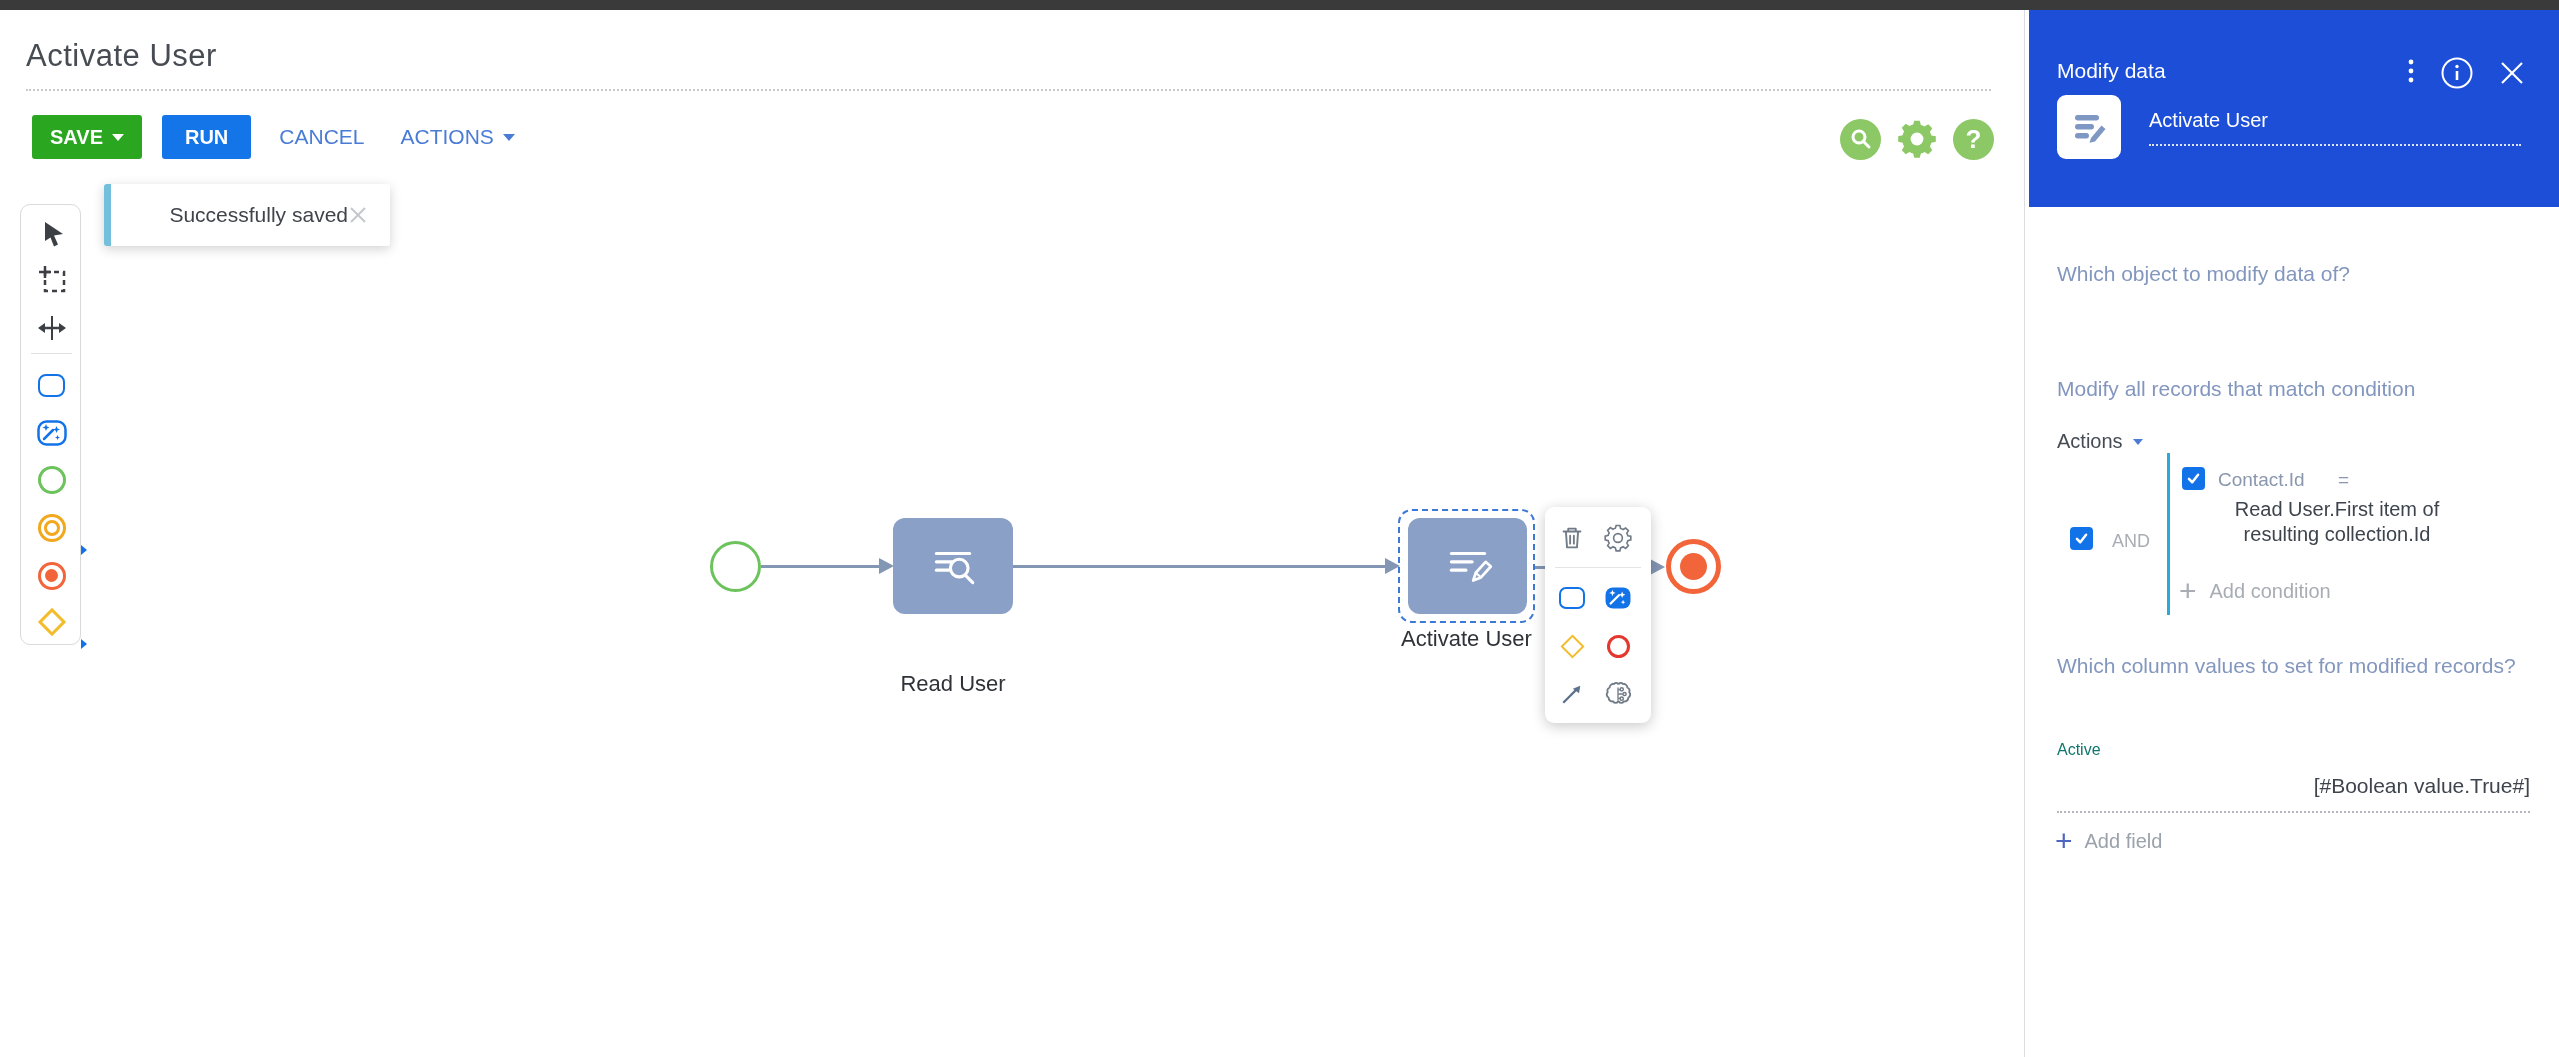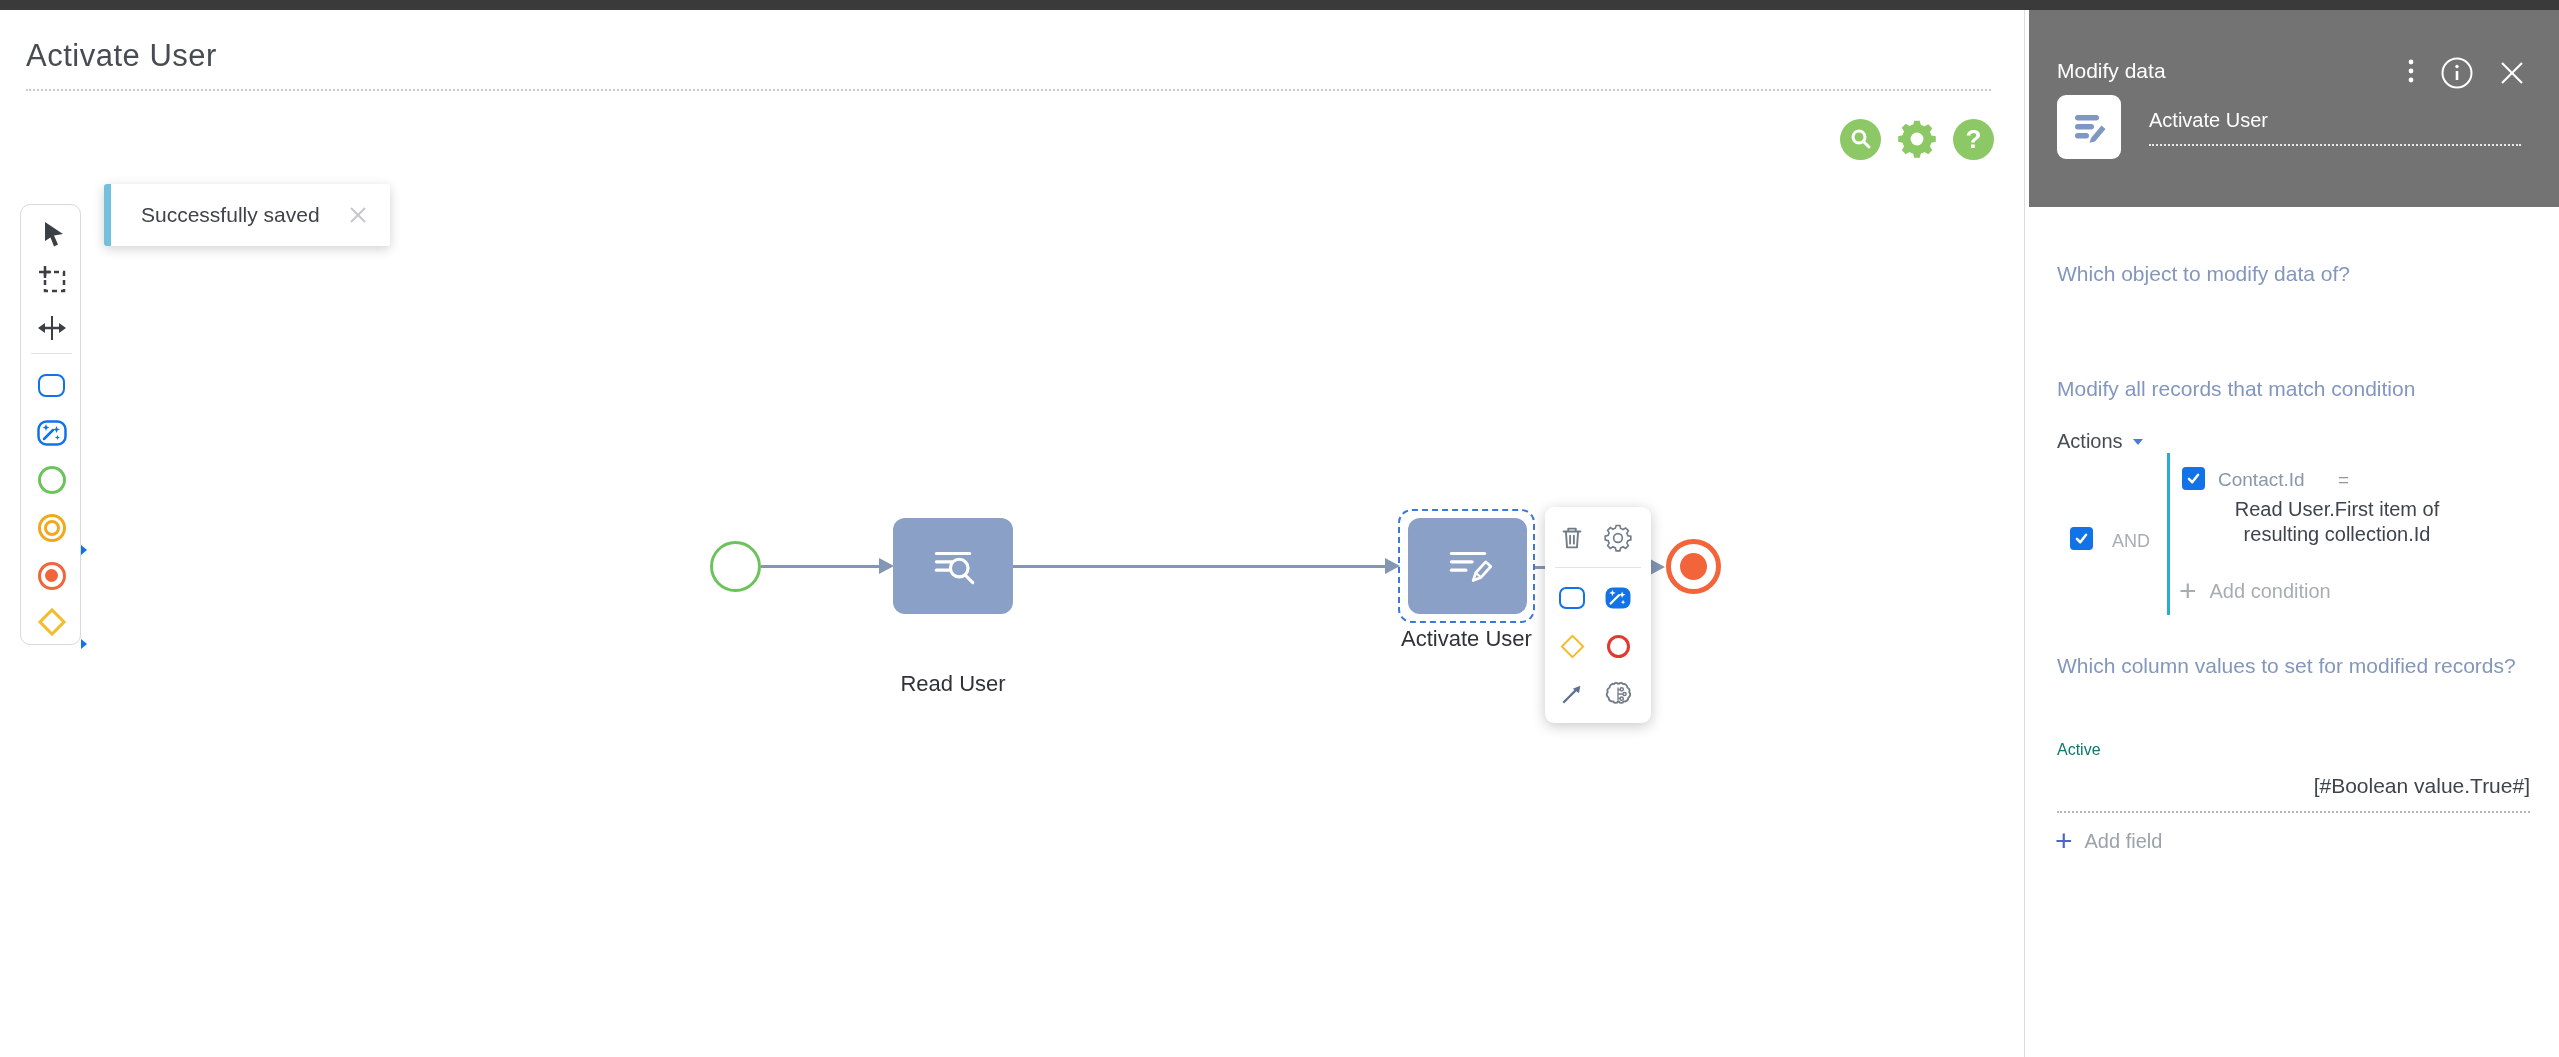--- a/index.html
+++ b/index.html
@@ -17,21 +17,21 @@
   .btn.run  { background:#1375e8; padding:0 23px; }
   .textbtn { font-size:21px; font-weight:400; color:#4a7cd6; display:flex; align-items:center; gap:9px; padding:0 8px; cursor:pointer; }
   .caret-down { width:0; height:0; border-left:6px solid transparent; border-right:6px solid transparent; border-top:7px solid #fff; }
   .caret-down.blue { border-top-color:#4a7cd6; }
 
   .top-icons { position:absolute; left:1840px; top:117px; display:flex; align-items:center; gap:14px; }
   .round-green { width:41px; height:41px; border-radius:50%; background:#8cc865; display:flex; align-items:center; justify-content:center; color:#fff; }
   .help-q { font-size:26px; font-weight:700; color:#fff; }
 
   .toast { position:absolute; left:104px; top:184px; width:286px; height:62px; background:#fff; border-left:7px solid #74bfdc; border-radius:3px; box-shadow:0 3px 12px rgba(0,0,0,.18); display:flex; align-items:center; }
-  .toast-text { font-size:21px; color:#3f434a; padding-left:30px; flex:1; }
+  .toast-text { font-size:21px; color:#3f434a; padding-left:30px; flex:1;text-align:right; }
   .toast-close { margin-right:22px; cursor:pointer; display:flex; }
 
   .shape-toolbar { position:absolute; left:20px; top:204px; width:61px; height:441px; background:#fff; border:1px solid #d9d9d9; border-radius:10px; }
   .tb-cell { position:absolute; left:14px; width:33px; height:33px; display:flex; align-items:center; justify-content:center; cursor:pointer; }
   .tb-divider { position:absolute; left:10px; top:148px; width:41px; border-bottom:1px solid #e2e2e2; }
   .tb-caret { position:absolute; left:46px; width:0; height:0; border-top:5px solid transparent; border-bottom:5px solid transparent; border-left:6px solid #1272e8; }
   .rect-shape { width:27px; height:23px; border:2.5px solid #1272e8; border-radius:8px; position:relative; }
   .circle-green { width:28px; height:28px; border:3px solid #6cc35c; border-radius:50%; }
   .circle-double { width:28px; height:28px; border:3px solid #f2a81d; border-radius:50%; display:flex; align-items:center; justify-content:center; }
   .circle-double-inner { width:16px; height:16px; border:3px solid #f2a81d; border-radius:50%; }
@@ -52,21 +52,21 @@
   .ctx-menu { position:absolute; left:1545px; top:507px; width:106px; height:216px; background:#fff; border-radius:9px; box-shadow:0 3px 14px rgba(0,0,0,.22); }
   .ctx-cell { position:absolute; width:38px; height:38px; display:flex; align-items:center; justify-content:center; cursor:pointer; }
   .ctx-divider { position:absolute; left:10px; top:60px; width:86px; border-bottom:1px solid #e4e4e4; }
   .ctx-rect { width:26px; height:22px; border:2.5px solid #1272e8; border-radius:7px; }
   .ctx-diamond { width:17px; height:17px; border:2.5px solid #f2bc2b; transform:rotate(45deg); }
   .ctx-circle { width:23px; height:23px; border:3px solid #e4372e; border-radius:50%; }
 
   
   .panel-sep { position:absolute; left:2024px; top:10px; width:1px; height:1047px; background:#dadcde; }
   .panel { position:absolute; left:2029px; top:10px; width:530px; height:1047px; background:#fff; }
-  .panel-header { position:absolute; left:0; top:0; width:530px; height:197px; background:#737373; }
+  .panel-header { position:absolute; left:0; top:0; width:530px; height:197px; background:#1d4ed8; }
   .panel-title { position:absolute; left:28px; top:49px; font-size:21px; color:#fff; }
   .ph-icons { position:absolute; right:34px; top:46px; display:flex; align-items:center; gap:25px; }
   .tile { position:absolute; left:28px; top:85px; width:64px; height:64px; background:#fff; border-radius:9px; display:flex; align-items:center; justify-content:center; }
   .name-field { position:absolute; left:120px; top:99px; width:372px; font-size:20px; color:#fff; padding-bottom:12px; border-bottom:2px dotted rgba(255,255,255,.85); }
 
   .p-label { position:absolute; left:28px; font-size:21px; color:#8296be; }
   .p-value { position:absolute; left:28px; width:473px; font-size:21px; color:#3e444d; padding-bottom:13px; border-bottom:2px dotted #b4b8bd; }
   .p-dark  { position:absolute; font-size:20px; color:#464c55; }
   .p-muted { position:absolute; font-size:20px; color:#a8adb4; }
   .checkbox { position:absolute; width:23px; height:23px; background:#1272e8; border-radius:4px; display:flex; align-items:center; justify-content:center; cursor:pointer; }
@@ -76,20 +76,36 @@
 </style>
 </head>
 <body>
 
 <div id="app">
   <div class="topbar"></div>
 
   <div class="page-title">Activate User</div>
   <div class="title-rule"></div>
 
+  <div class="btn-row">
+    <div class="btn save">
+      <span>SAVE</span>
+      <span class="caret-down"></span>
+    </div>
+    <div class="btn run">
+      <span>RUN</span>
+    </div>
+    <div class="textbtn">
+      <span>CANCEL</span>
+    </div>
+    <div class="textbtn">
+      <span>ACTIONS</span>
+      <span class="caret-down blue"></span>
+    </div>
+  </div>
 
   <div class="top-icons">
     <div class="round-green">
       <svg width="24" height="24" viewBox="0 0 24 24">
           <circle cx="10" cy="10" r="6" fill="none" stroke="#fff" stroke-width="3"></circle>
           <line x1="14.5" y1="14.5" x2="20" y2="20" stroke="#fff" stroke-width="3" stroke-linecap="round"></line>
         </svg>
     </div>
     <div style="display:flex;">
       <svg width="44" height="44" viewBox="0 0 48 48">

